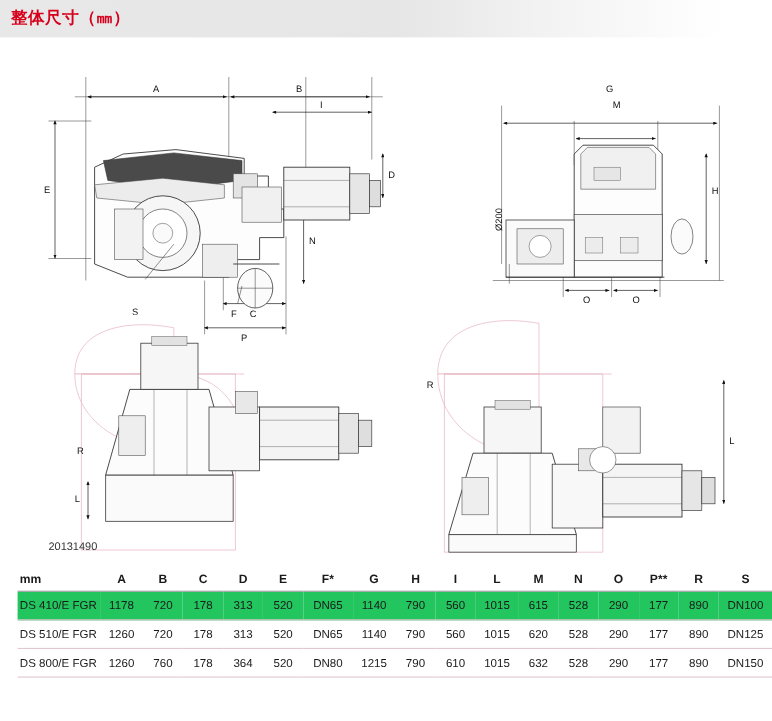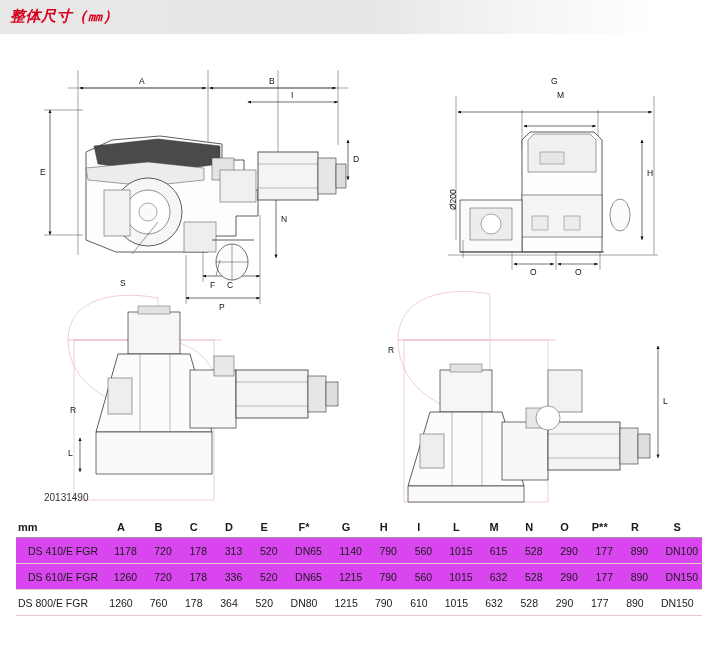--- a/index.html
+++ b/index.html
@@ -16,21 +16,20 @@
     overflow: hidden;
   }
   
   #header-bar {
     position: absolute;
     left: 0;
     top: 0;
     width: 658px;
     height: 34px;
     background: linear-gradient(to right, #e8e8e8 0%, #e6e6e6 55%, #f4f4f4 78%, #ffffff 100%);
-    font-style: italic;
   }
   #header-title {
     position: absolute;
     left: 10px;
     top: 7px;
     font-size: 15px;
     font-weight: bold;
     color: #d6001c;
     letter-spacing: 0.5px;
   }
@@ -78,22 +77,21 @@
   #spec-table thead th.left-col,
   #spec-table tbody td.left-col {
     text-align: left;
     padding-left: 2px;
   }
   #spec-table tbody tr td {
     border-bottom: 1px solid #e2c7cf;
     height: 19px;
   }
   #spec-table tbody tr.alt td {
-    background: #d946ef;
-    padding-left: 12px;
+    background: #22c55e;
   }
   .w-mm { width: 68px; }
   .w-num { width: 40px; }
   .w-f   { width: 48px; }
   .w-s   { width: 50px; }
 </style>
 </head>
 <body>
 
 <div id="header-bar">
@@ -311,38 +309,38 @@
       <td>790</td>
       <td>560</td>
       <td>1015</td>
       <td>615</td>
       <td>528</td>
       <td>290</td>
       <td>177</td>
       <td>890</td>
       <td>DN100</td>
     </tr>
-    <tr class="alt">
-      <td class="left-col">DS 610/E FGR</td>
+    <tr>
+      <td class="left-col">DS 510/E FGR</td>
       <td>1260</td>
       <td>720</td>
       <td>178</td>
-      <td>336</td>
+      <td>313</td>
       <td>520</td>
       <td>DN65</td>
-      <td>1215</td>
+      <td>1140</td>
       <td>790</td>
       <td>560</td>
       <td>1015</td>
-      <td>632</td>
+      <td>620</td>
       <td>528</td>
       <td>290</td>
       <td>177</td>
       <td>890</td>
-      <td>DN150</td>
+      <td>DN125</td>
     </tr>
     <tr>
       <td class="left-col">DS 800/E FGR</td>
       <td>1260</td>
       <td>760</td>
       <td>178</td>
       <td>364</td>
       <td>520</td>
       <td>DN80</td>
       <td>1215</td>

